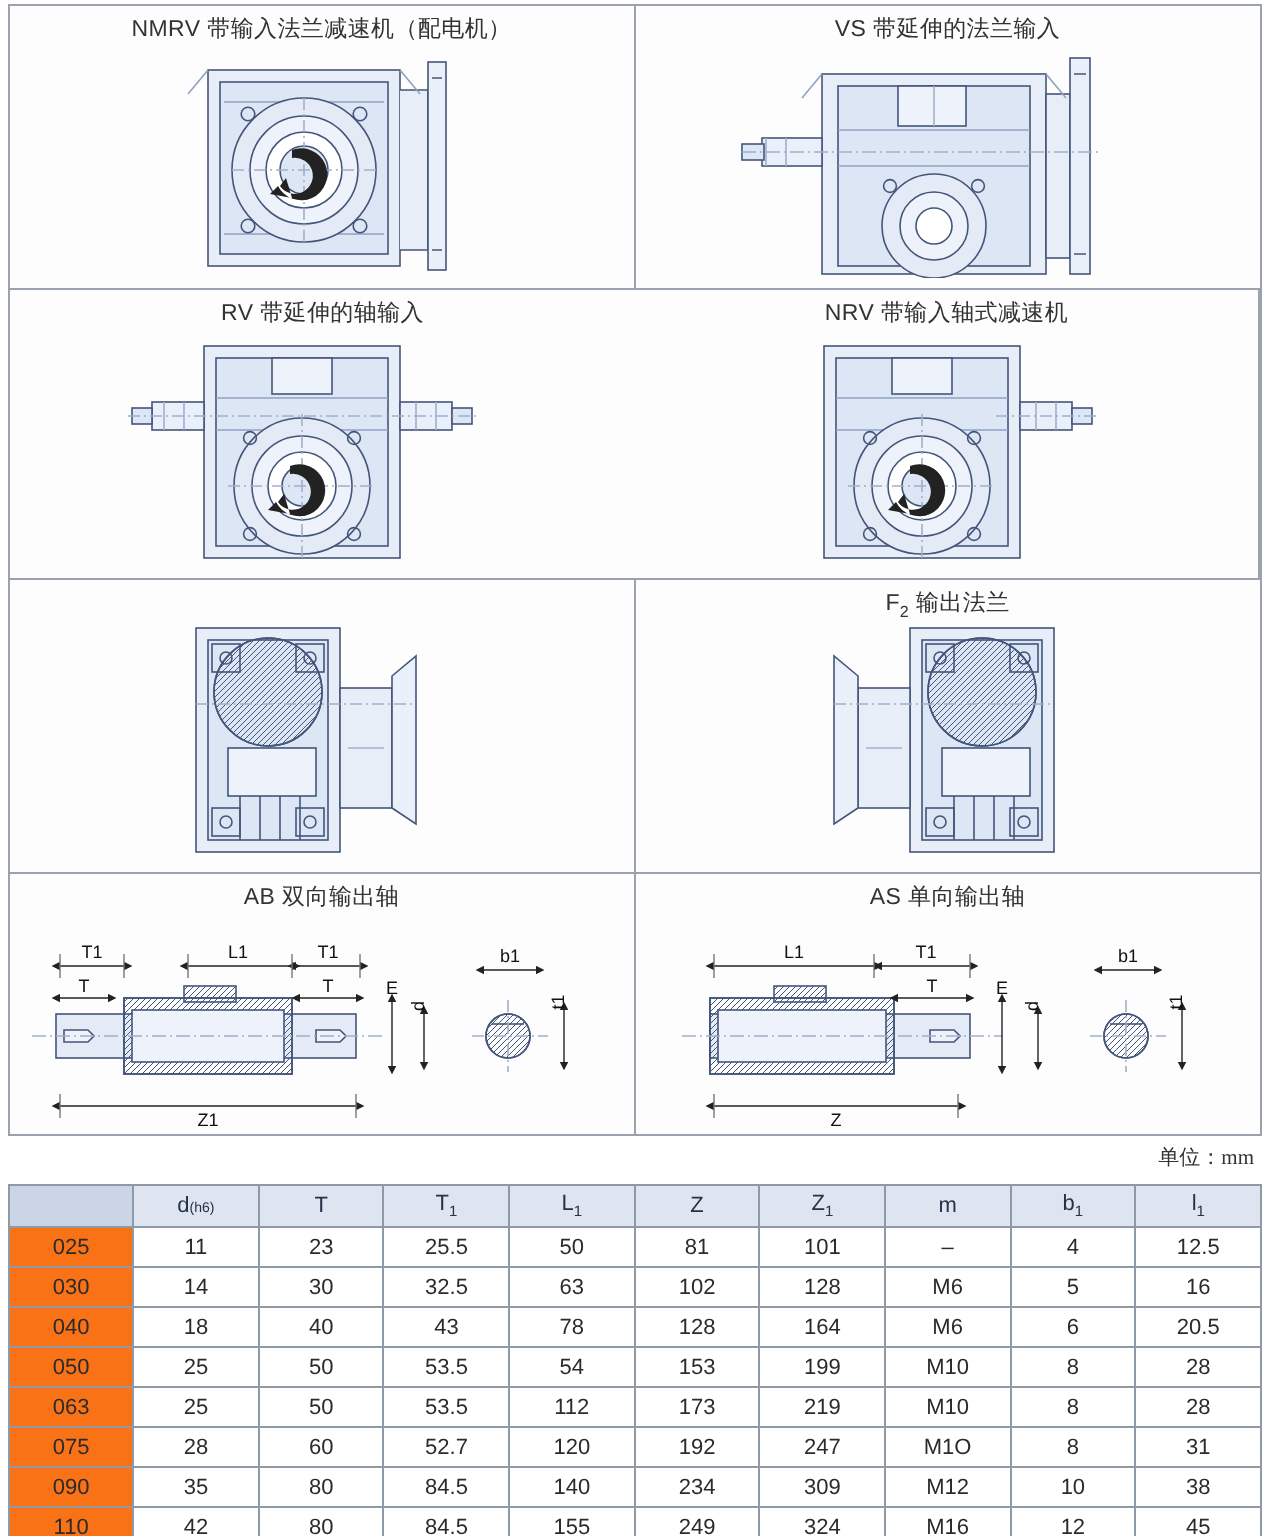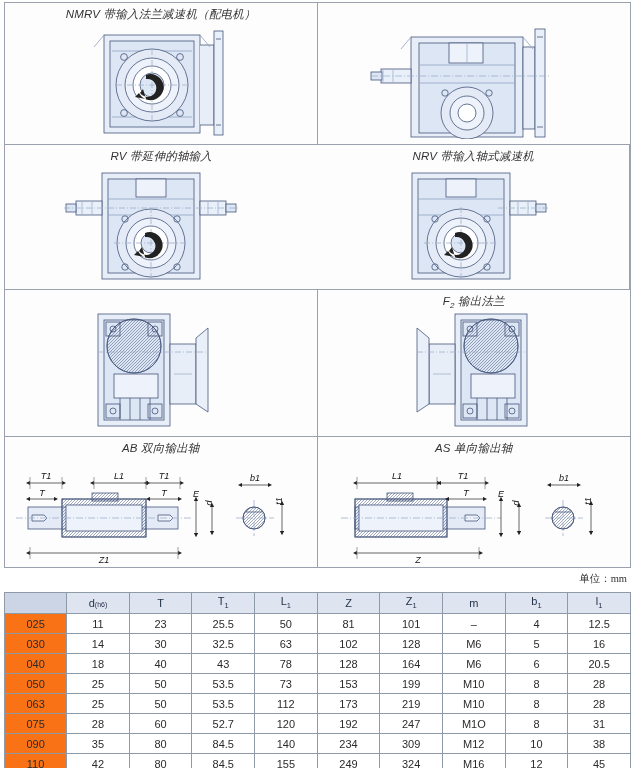--- a/index.html
+++ b/index.html
@@ -28,21 +28,20 @@
   .row:last-child{border-bottom:none;}
   .r1{height:142px;}
   .r2{height:145px;}
   .r3{height:147px;}
   .r4{height:130px;}
   .cell{
     flex:1 1 50%;
     position:relative;
     box-sizing:border-box;
     overflow:hidden;
-    font-style:italic;
   }
   .cell.left{border-right:1px solid #9aa3ad;}
   .ttl{
     text-align:center;
     font-size:11.5px;
     color:#333;
     padding-top:4px;
     letter-spacing:.2px;
     white-space:nowrap;
   }
@@ -119,20 +118,21 @@
               <path d="M154 24 h14 v80 h-14" fill="#e8eef8"></path>
               <rect x="168" y="10" width="9" height="104" fill="#eaf0f9"></rect>
               <path d="M170 18 h5 M170 104 h5"></path>
               <path d="M58 14 L48 26 M154 14 L164 26" stroke="#8fa2c4"></path>
             </g>
             <path d="M100 54 a13 13 0 1 1 -7 18 l-4 4 l11 2 l-3 -10 l-3 4 a9 9 0 1 0 6 -14 z" fill="#222"></path>
           </svg>
         </div>
       </div>
       <div class="cell">
+        <div class="ttl">VS 带延伸的法兰输入</div>
         <div class="art">
           <svg width="250" height="118" viewBox="0 0 250 118">
             <g stroke="#44557a" fill="none" stroke-width="0.8">
               <rect x="62" y="16" width="112" height="100" fill="#e8eef8"></rect>
               <rect x="70" y="22" width="96" height="90" fill="#dde6f4"></rect>
               <path d="M70 44 H166 M70 62 H166" stroke="#8fa2c4"></path>
               <rect x="100" y="22" width="34" height="20" fill="#eef2fa"></rect>
               <path d="M118 22 V42" stroke="#9fb0cc"></path>
               <circle cx="118" cy="92" r="26" fill="#e4ebf7"></circle>
               <circle cx="118" cy="92" r="17" fill="#eef2fa"></circle>
@@ -461,21 +461,21 @@
             <td>164</td>
             <td>M6</td>
             <td>6</td>
             <td>20.5</td>
           </tr>
           <tr>
             <td class="rowhead">050</td>
             <td>25</td>
             <td>50</td>
             <td>53.5</td>
-            <td>73</td>
+            <td>54</td>
             <td>153</td>
             <td>199</td>
             <td>M10</td>
             <td>8</td>
             <td>28</td>
           </tr>
           <tr>
             <td class="rowhead">063</td>
             <td>25</td>
             <td>50</td>

